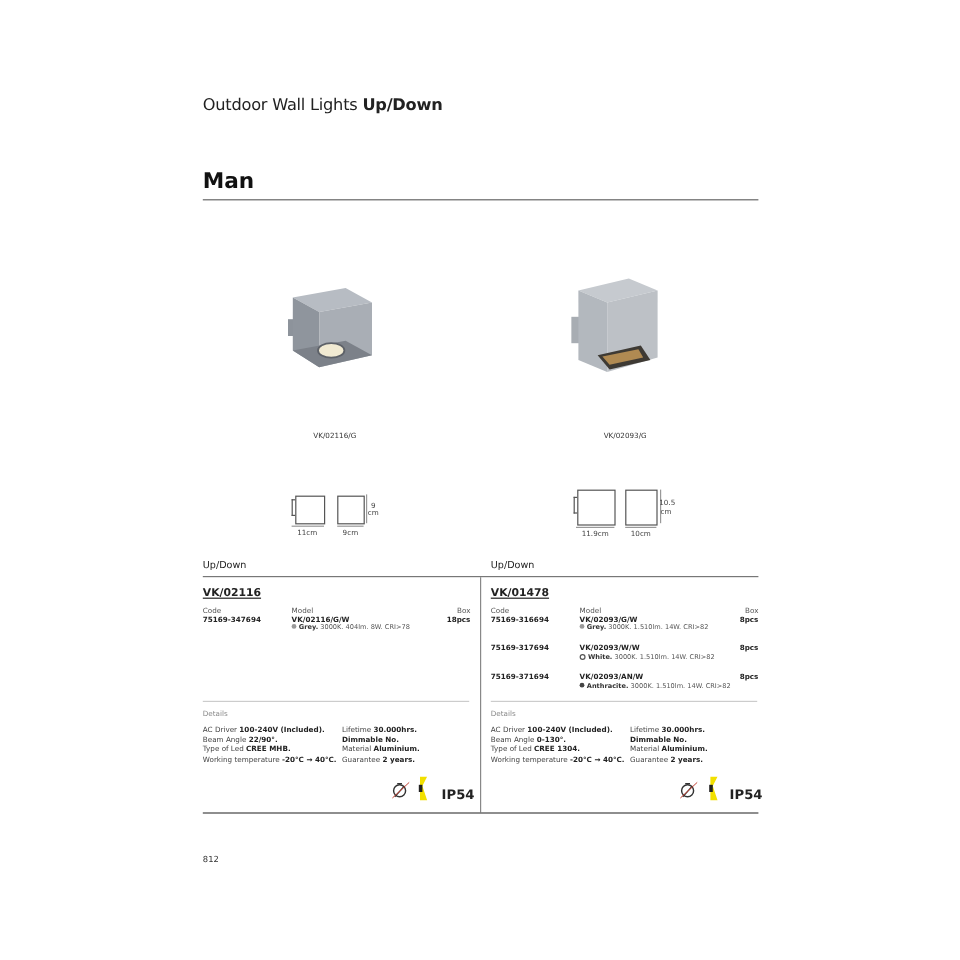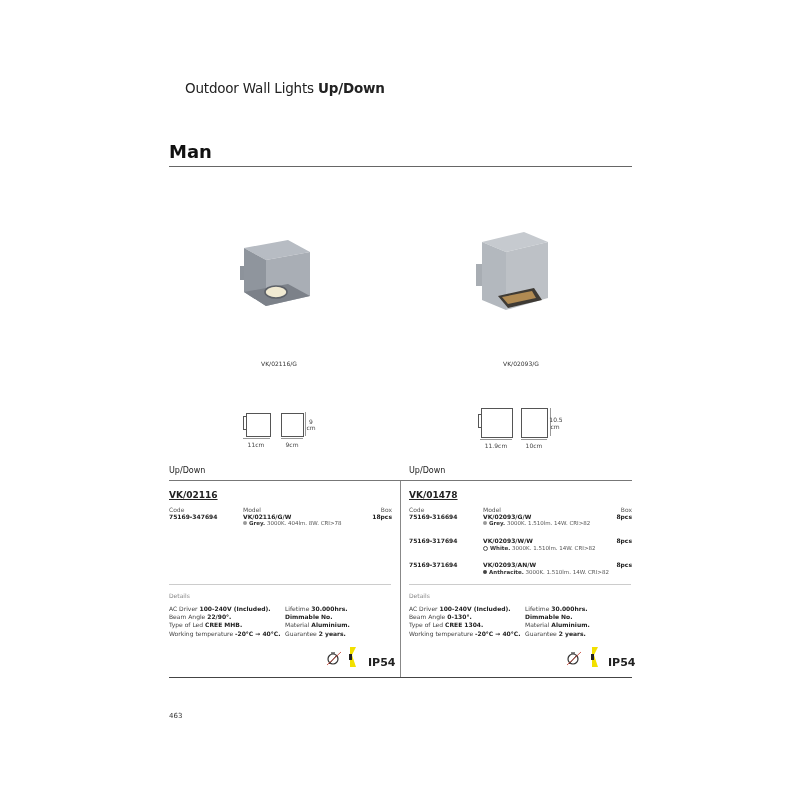--- a/index.html
+++ b/index.html
@@ -1,19 +1,19 @@
 <!DOCTYPE html>
 <html><head>
   <meta charset="utf-8">
   <style>
     html, body { margin: 0; padding: 0; background: #ffffff; }
     body { width: 800px; height: 800px; position: relative; overflow: hidden;
            font-family: "DejaVu Sans", "Liberation Sans", sans-serif; color: #222; }
     .abs { position: absolute; }
-    .subtitle { left: 169px; top: 80px; font-size: 13.5px; color: #222; letter-spacing: -0.2px; margin-left: 16px; }
+    .subtitle { left: 169px; top: 80px; font-size: 13.5px; color: #222; letter-spacing: -0.2px; }
     .subtitle b { font-weight: bold; }
     .title { left: 169px; top: 141px; font-size: 18px; font-weight: bold; color: #111; }
     .rule-top { left: 169px; top: 166px; width: 463px; height: 1px; background: #666; }
 
     .lamp { position: absolute; }
     .caption { position: absolute; font-size: 6px; color: #333; text-align: center; width: 120px; }
 
     .dim-box { position: absolute; border: 1px solid #555; background: #fff; }
     .dim-bracket { position: absolute; border: 1px solid #555; border-right: none; background: #fff; }
     .dim-label { position: absolute; font-size: 6px; color: #444; text-align: center; }
@@ -201,13 +201,13 @@
   <div class="abs" style="left:590px; top:647px;">
     <svg width="10" height="20" viewBox="0 0 10 20">
         <polygon points="2,0 8,0 4,8 8,20 2,20" fill="#f2e000"></polygon>
         <rect x="1" y="7" width="3" height="6" fill="#222"></rect>
       </svg>
   </div>
   <div class="abs ip" style="left:608px; top:656px;">IP54</div>
 </div>
 
 <div class="abs rule-bottom" style="left:169px; top:677px; width:463px;"></div>
-<div class="abs page-num">463</div>
+<div class="abs page-num">812</div>
 
 </body></html>

